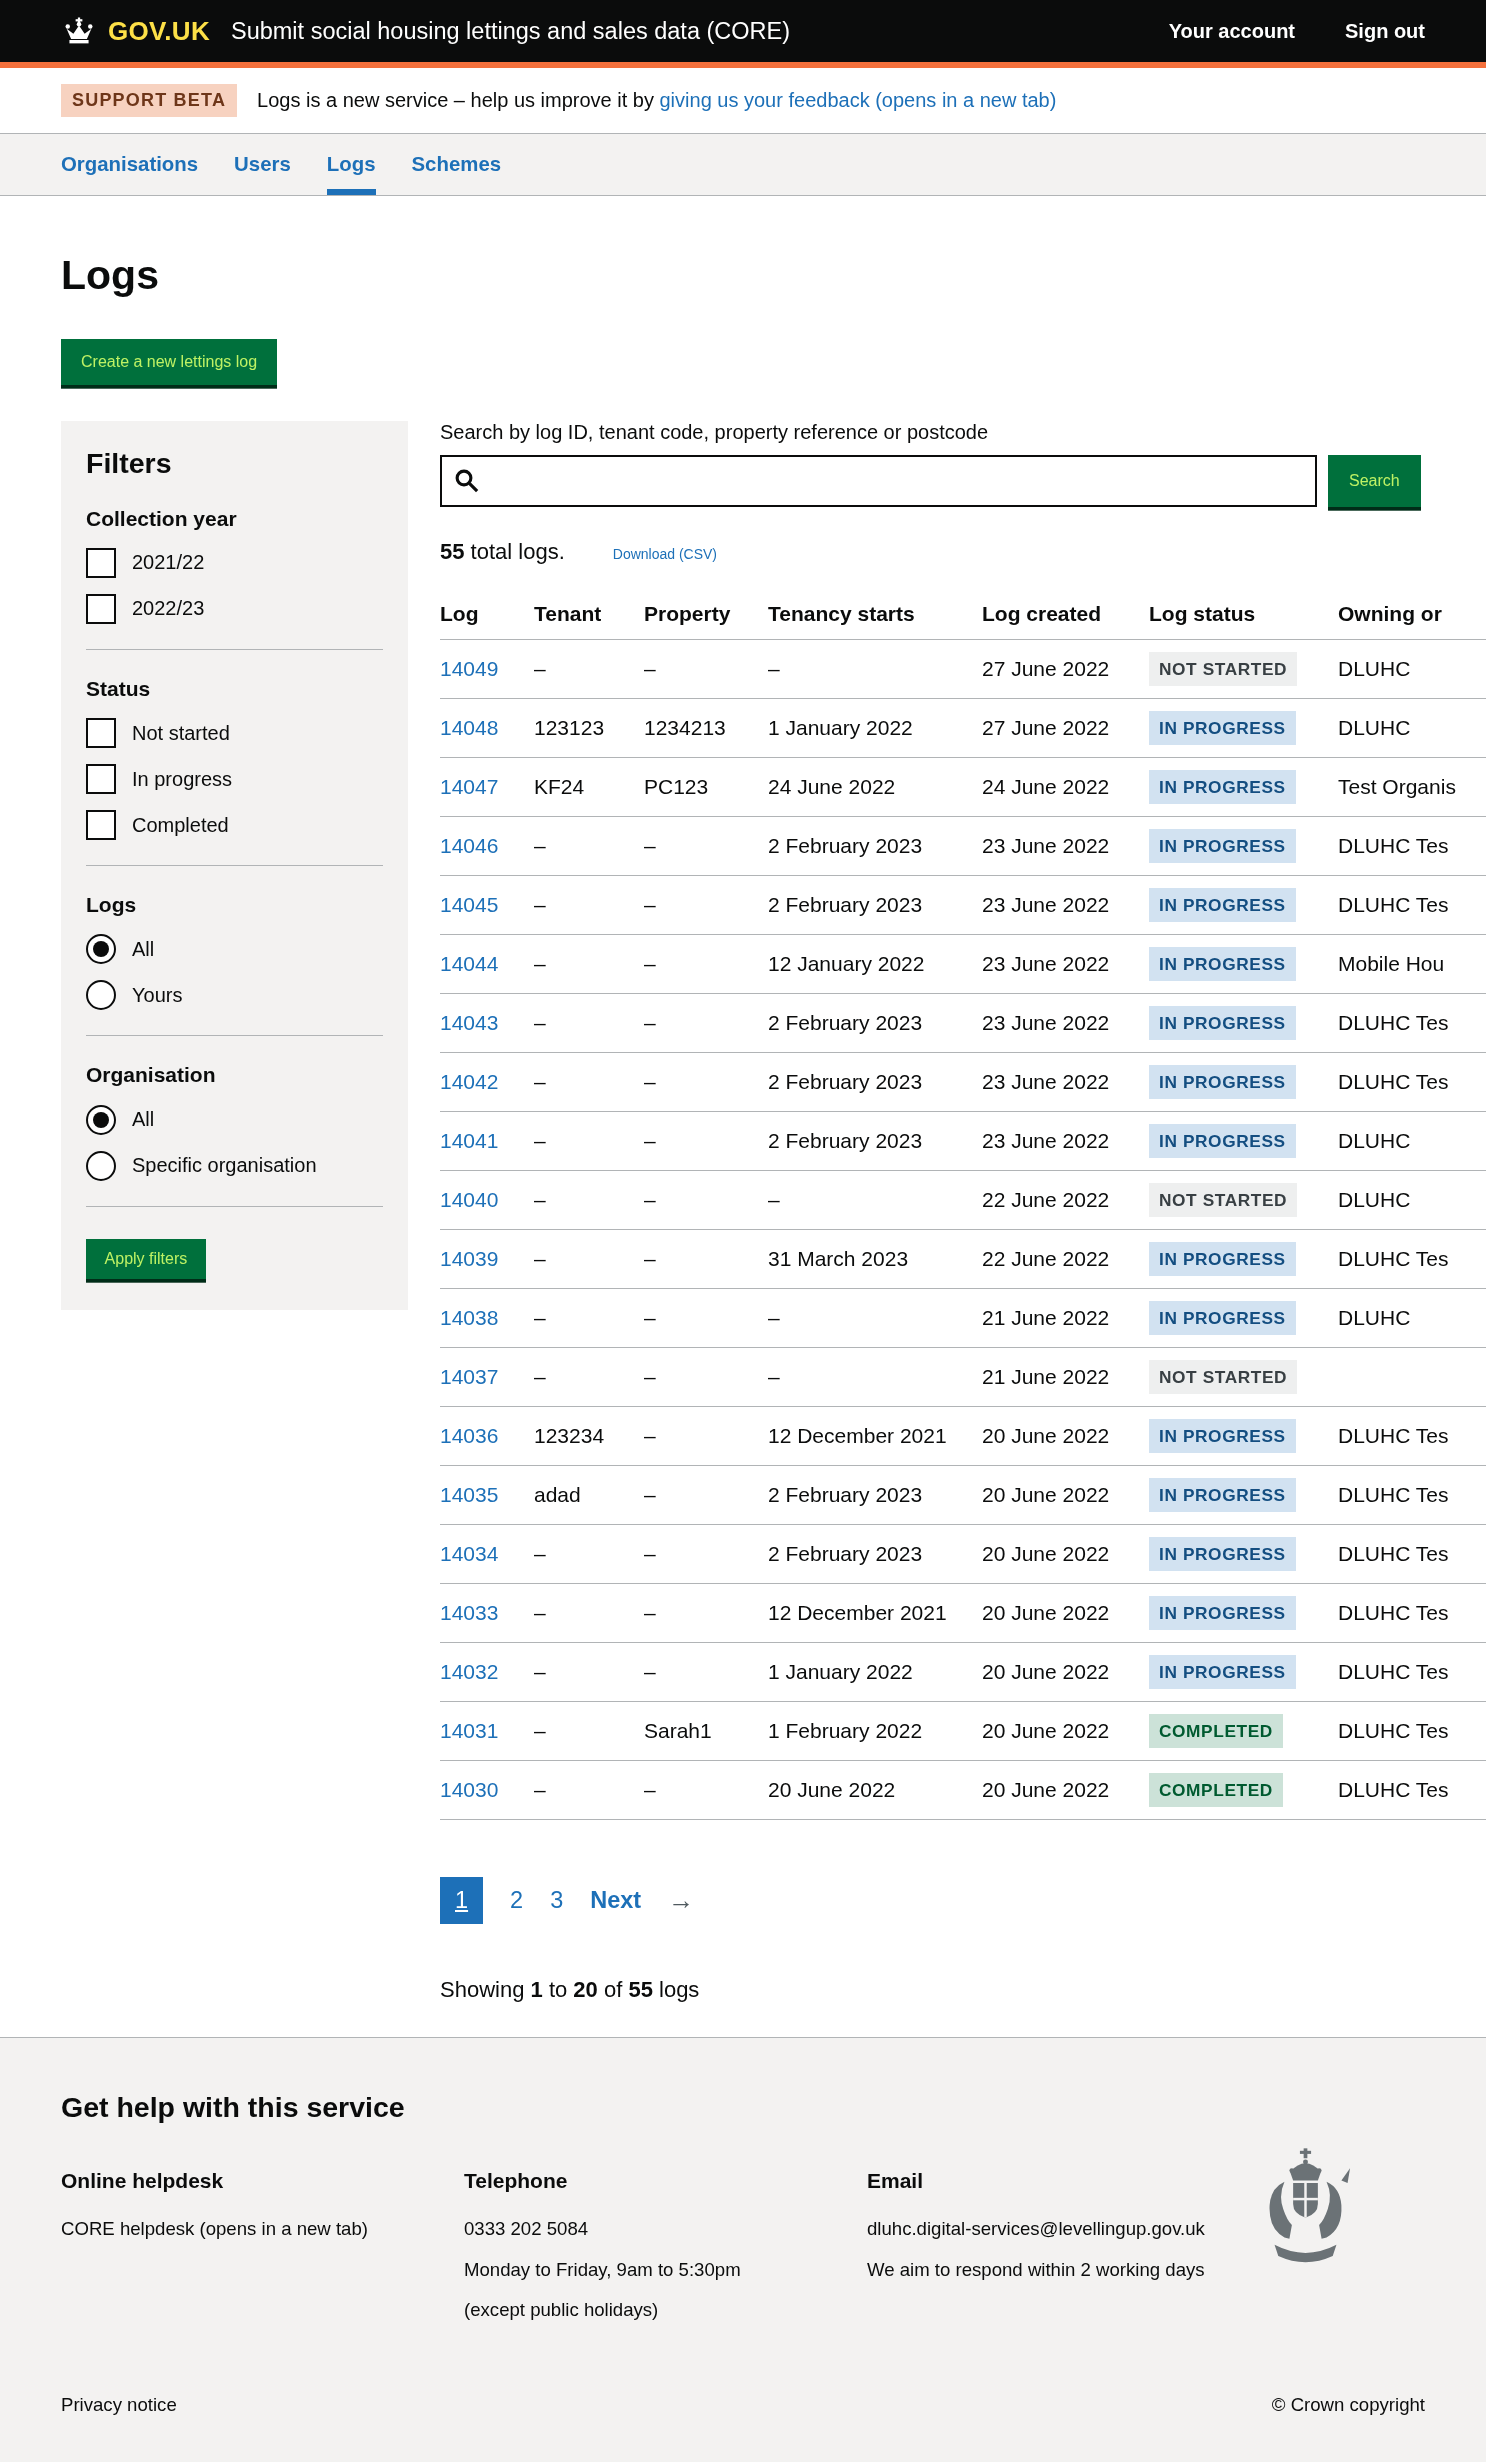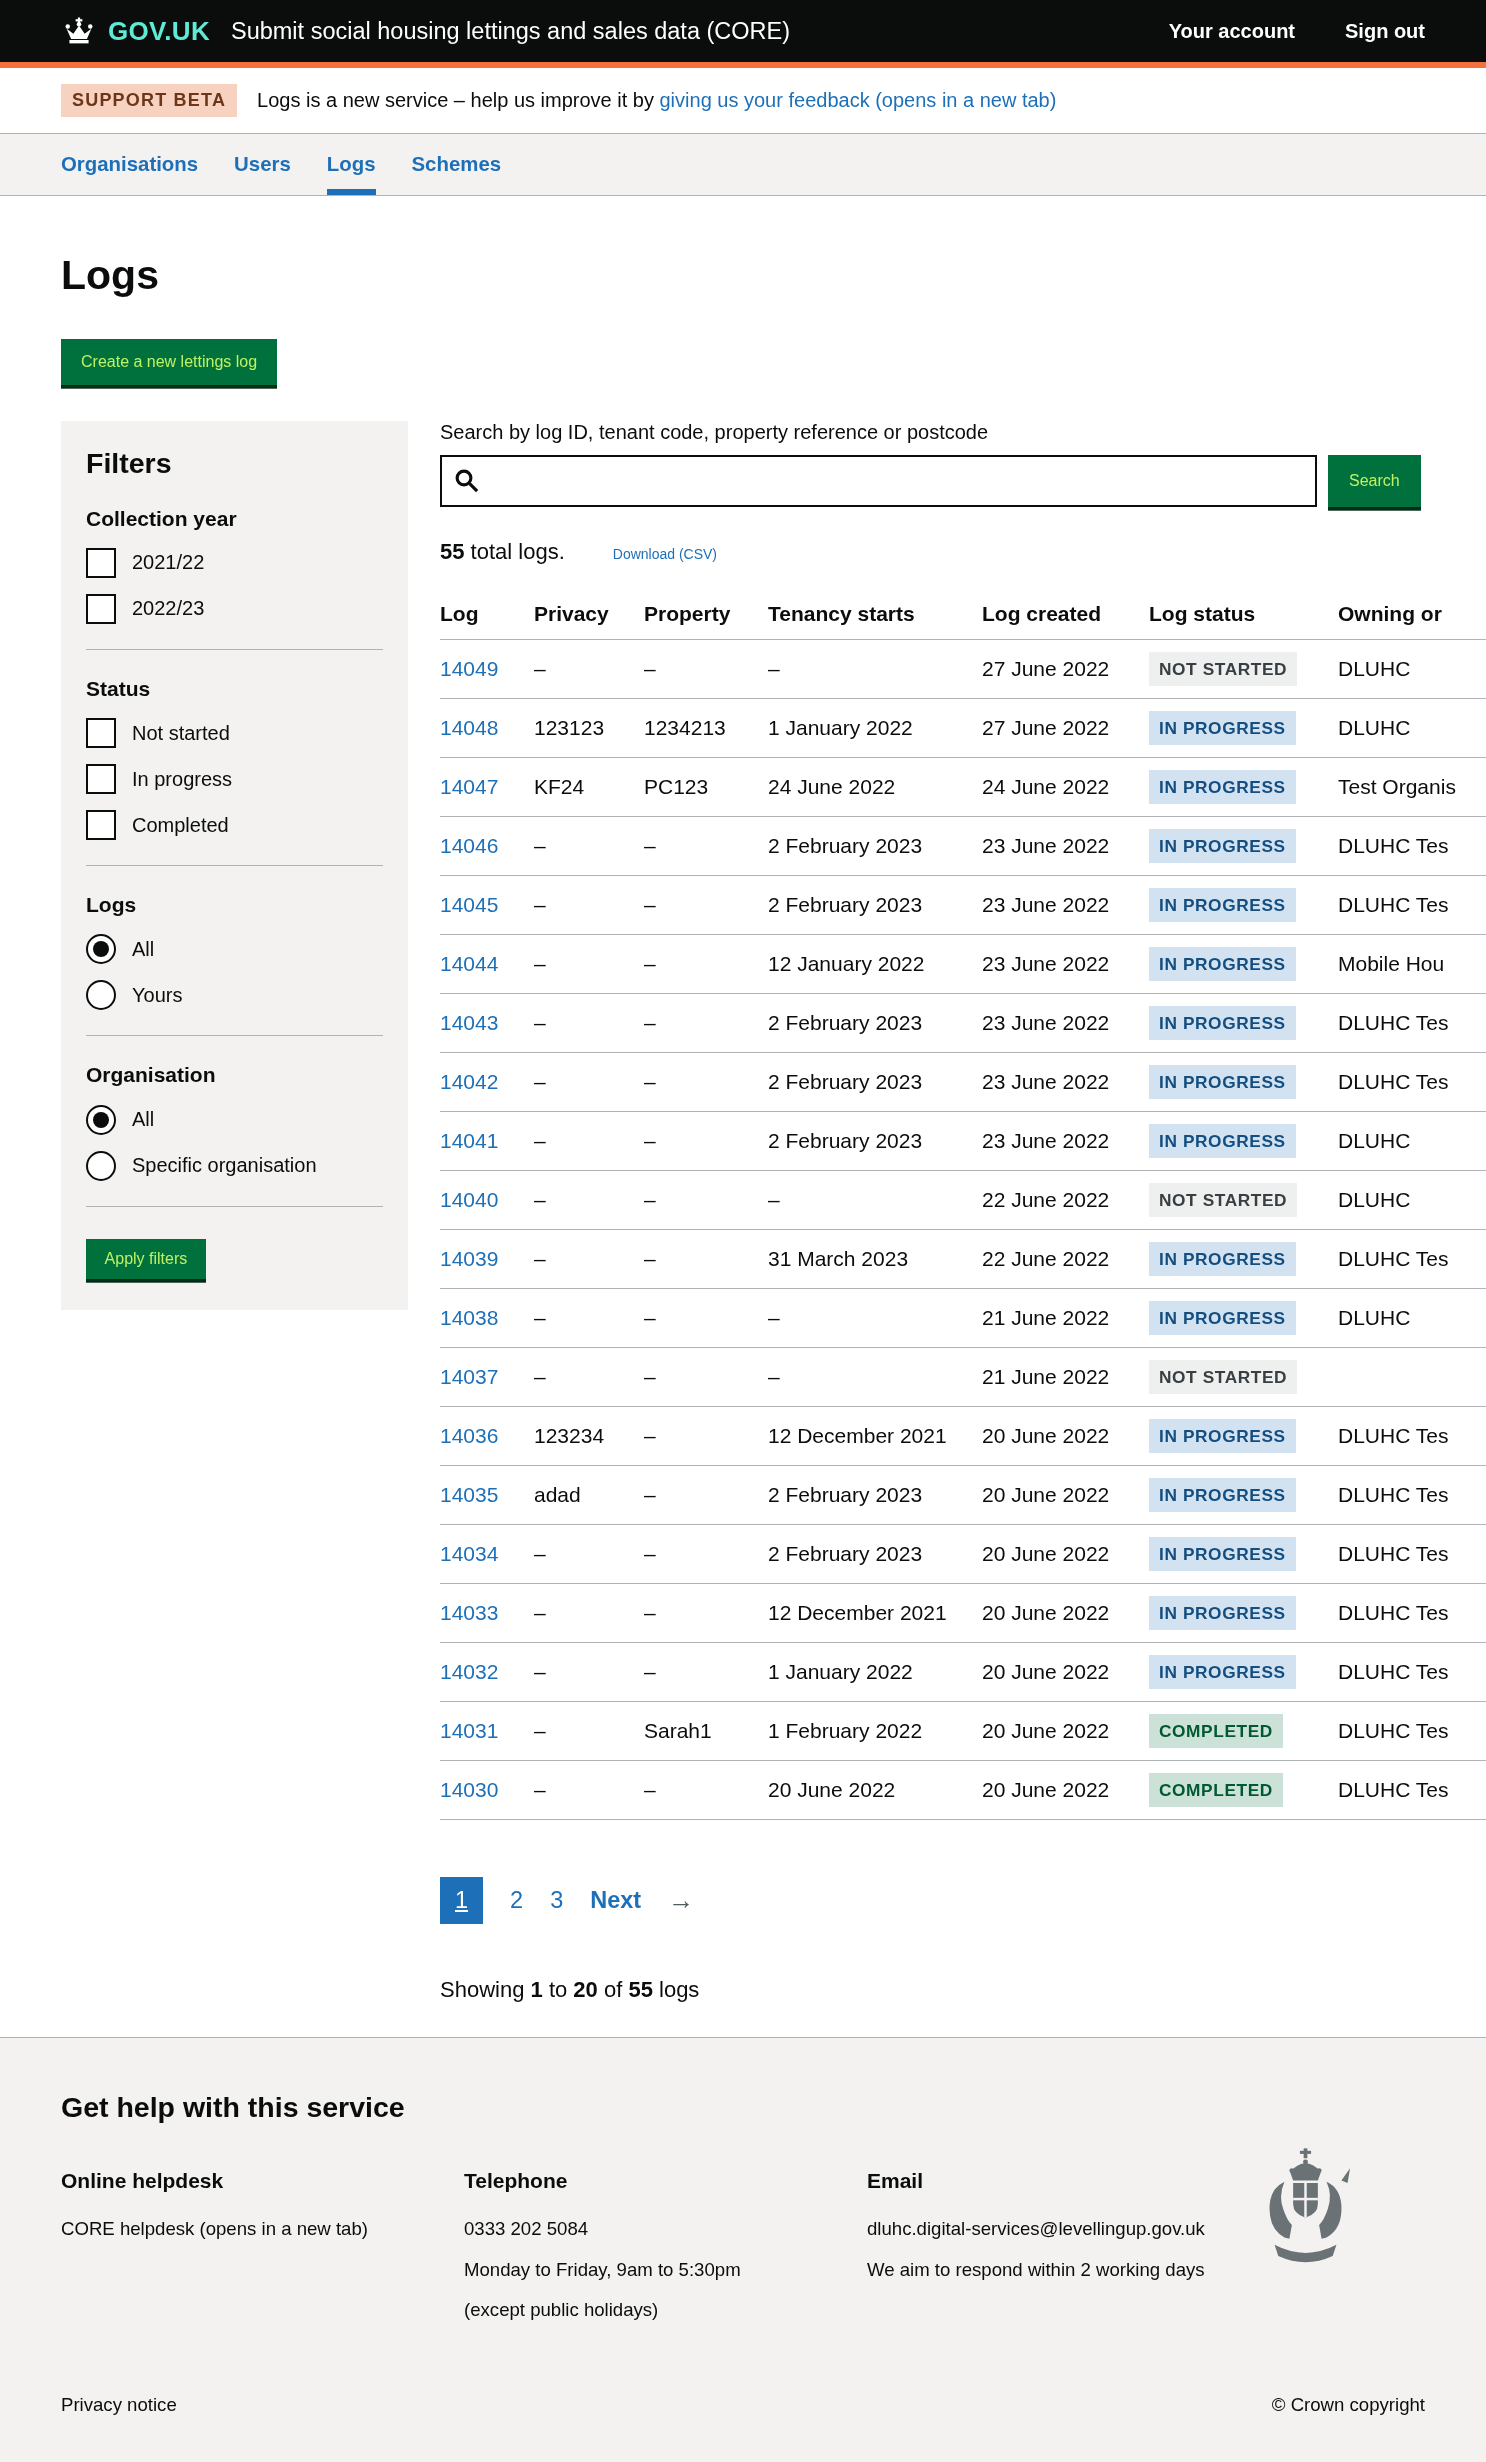--- a/index.html
+++ b/index.html
@@ -13,21 +13,21 @@
   body{
     font-family:"Liberation Sans", sans-serif;
     color:var(--black); background:#fff; overflow:hidden;
     display:flex; flex-direction:column; font-size:20px;
   }
   a{cursor:pointer;}
   
   .site-header{height:68px; background:var(--black); border-bottom:6.2px solid var(--orange);
     display:flex; align-items:center; padding:0 61px; flex:none;}
   .crown{width:36px; height:30px; margin-right:11px; flex:none;}
-  .logotype{color:#5eead4; font-size:26px; font-weight:bold; letter-spacing:0.3px;}
+  .logotype{color:#fde047; font-size:26px; font-weight:bold; letter-spacing:0.3px;}
   .service-name{color:#fff; font-size:23.5px; margin-left:21px; font-weight:400;}
   .header-links{margin-left:auto; display:flex; gap:50px;}
   .header-links a{color:#fff; font-size:20px; font-weight:bold; text-decoration:none;}
   
   .phase{padding:16px 61px; border-bottom:1.2px solid var(--border); display:flex; align-items:center; background:#fff;}
   .phase-tag{background:var(--tag-bg); color:var(--tag-text); font-weight:bold; font-size:18px;
     letter-spacing:1.2px; padding:6.2px 11px; margin-right:20px; flex:none;}
   .phase-text{font-size:20px;}
   .phase-text a{color:var(--blue);}
   
@@ -223,21 +223,21 @@
             <col class="c-tenant">
             <col class="c-prop">
             <col class="c-starts">
           <col class="c-created">
             <col class="c-status">
             <col class="c-owning">
         </colgroup>
         <thead>
           <tr>
             <th>Log</th>
-            <th>Privacy</th>
+            <th>Tenant</th>
             <th>Property</th>
             <th>Tenancy starts</th>
             <th>Log created</th>
             <th>Log status</th>
             <th>Owning or</th>
           </tr>
         </thead>
         <tbody>
 
             <tr>

